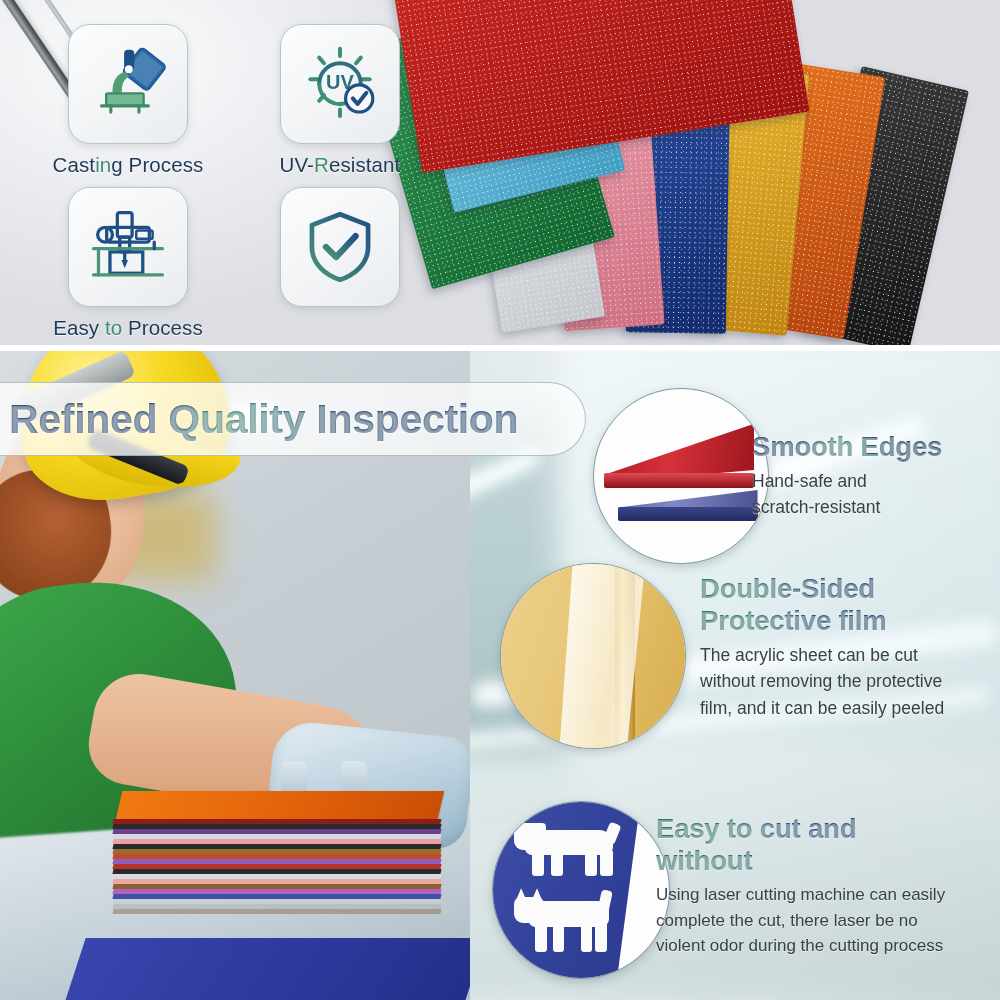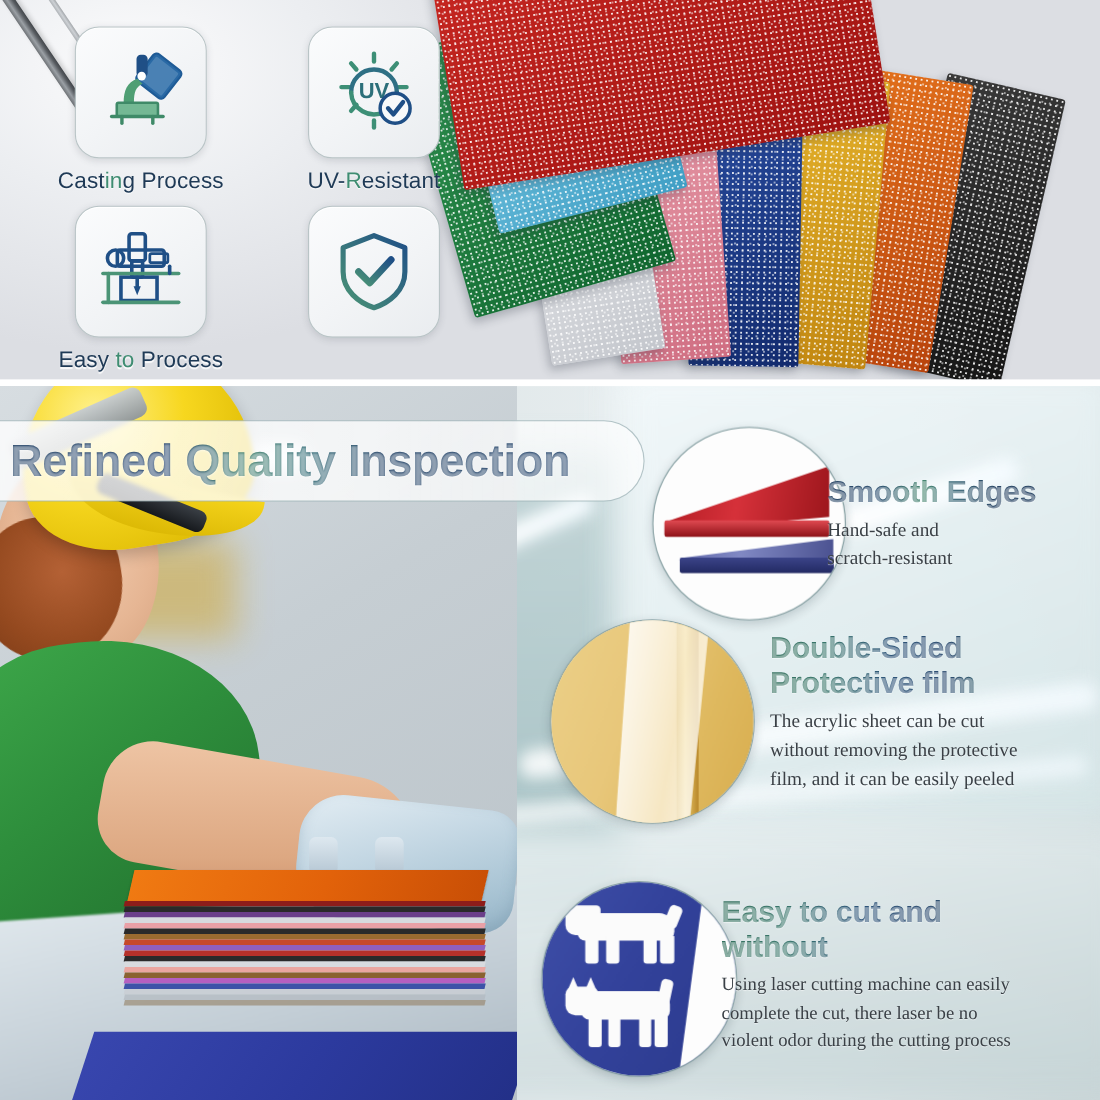--- a/index.html
+++ b/index.html
@@ -199,21 +199,21 @@
     text-shadow:0 1px 1px rgba(255,255,255,.45);
   }
   .fhead.h-smooth {
     background:linear-gradient(90deg,#1f3d5e 0%,#23476a 24%,#3e8169 46%,#2a5f6e 58%,#1f3d5e 80%);
     -webkit-background-clip:text; background-clip:text;
   }
   .fbody {
     font-size:17.5px; color:#3a4046; line-height:1.52; margin-top:5px;
     text-shadow:0 1px 1px rgba(255,255,255,.55);
   }
-  .fbody div { white-space:nowrap;font-family:Liberation Serif, serif; }
+  .fbody div { white-space:nowrap; }
 
   
   .edge-red {
     position:absolute; left:6%; top:20%; width:86%; height:34%;
     background:linear-gradient(100deg,#b01b22,#d6313a 45%,#9c161c);
     clip-path:polygon(0% 86%, 100% 0%, 100% 78%, 0% 100%);
   }
   .edge-red-side {
     position:absolute; left:6%; top:48%; width:86%; height:9%;
     background:linear-gradient(180deg,#e04a52,#8e1218);

